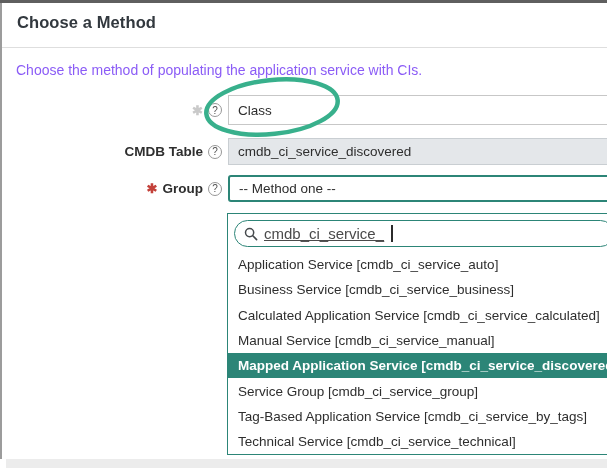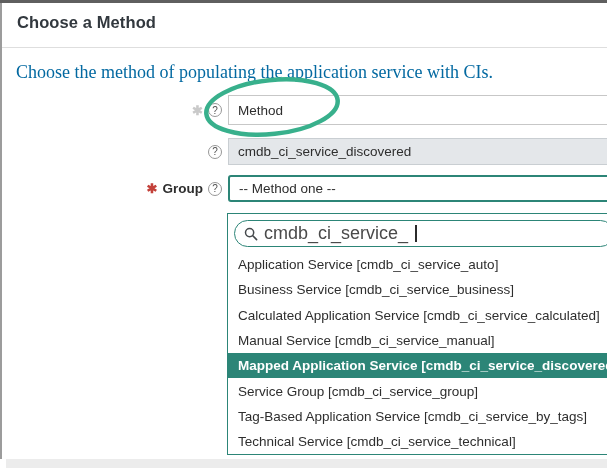--- a/index.html
+++ b/index.html
@@ -17,21 +17,21 @@
   .footer-strip { position:absolute; left:6px; top:459px; width:601px; height:9px; background:#ececec; }
 
   .dialog-title {
     position:absolute; left:17px; top:13px;
     font-size:16.5px; font-weight:700; color:#32383e; letter-spacing:.1px;
   }
   .header-divider { position:absolute; left:2px; top:47px; width:605px; height:1px; background:#dedede; }
 
   .instruction {
     position:absolute; left:16px; top:62px;
-    font-size:18px; color:#0369a1;font-family:Liberation Serif, serif;
+    font-size:14px; color:#8b5cf6;
   }
 
   
   .label-box {
     position:absolute; left:0; width:222px;
     display:flex; justify-content:flex-end; align-items:center; gap:5px;
     font-size:13.5px; font-weight:700; color:#2e2e2e;
   }
   .mandatory { font-size:13px; line-height:1; }
   .mandatory.filled { color:#c9c9c9; }
@@ -60,21 +60,21 @@
   
   .dropdown-panel {
     position:absolute; left:227px; top:213px; width:392px; height:242px;
     background:#fff; border:1px solid var(--accent, #2c8577);
   }
   .search-pill {
     position:absolute; left:6px; top:6px; width:380px; height:27px;
     border:1px solid var(--accent, #2c8577); border-radius:14px;
     display:flex; align-items:center; gap:6px; padding-left:9px; background:#fff;
   }
-  .search-pill .search-text { font-size:18px; color:#4a4a4a; }
+  .search-pill .search-text { font-size:15px; color:#4a4a4a;text-decoration:underline; }
   .caret-bar { display:inline-block; width:1.5px; height:17px; background:#2b2b2b; margin-left:1px; }
 
   .options { position:absolute; left:0; top:38px; right:0; }
   .option {
     height:25.3px; display:flex; align-items:center; padding-left:10px;
     font-size:13.5px; color:#2e2e2e; background:#fff; cursor:default; white-space:nowrap;
   }
   .option.selected {
     background:var(--accent, #2c8577); color:#fff; font-weight:700;
   }
@@ -93,24 +93,25 @@
   <div class="dialog-title">Choose a Method</div>
   <div class="header-divider"></div>
 
   <div class="instruction">Choose the method of populating the application service with CIs.</div>
 
   <div class="label-box lbl-method">
     <span class="mandatory filled">✱</span>
     <span class="help-icon">?</span>
   </div>
   <div class="field field-method">
-    <span>Method</span>
+    <span>Class</span>
   </div>
 
   <div class="label-box lbl-cmdb">
+    <span>CMDB Table</span>
     <span class="help-icon">?</span>
   </div>
   <div class="field field-cmdb">
     <span>cmdb_ci_service_discovered</span>
   </div>
 
   <div class="label-box lbl-class">
     <span class="mandatory empty">✱</span>
     <span>Group</span>
     <span class="help-icon">?</span>

